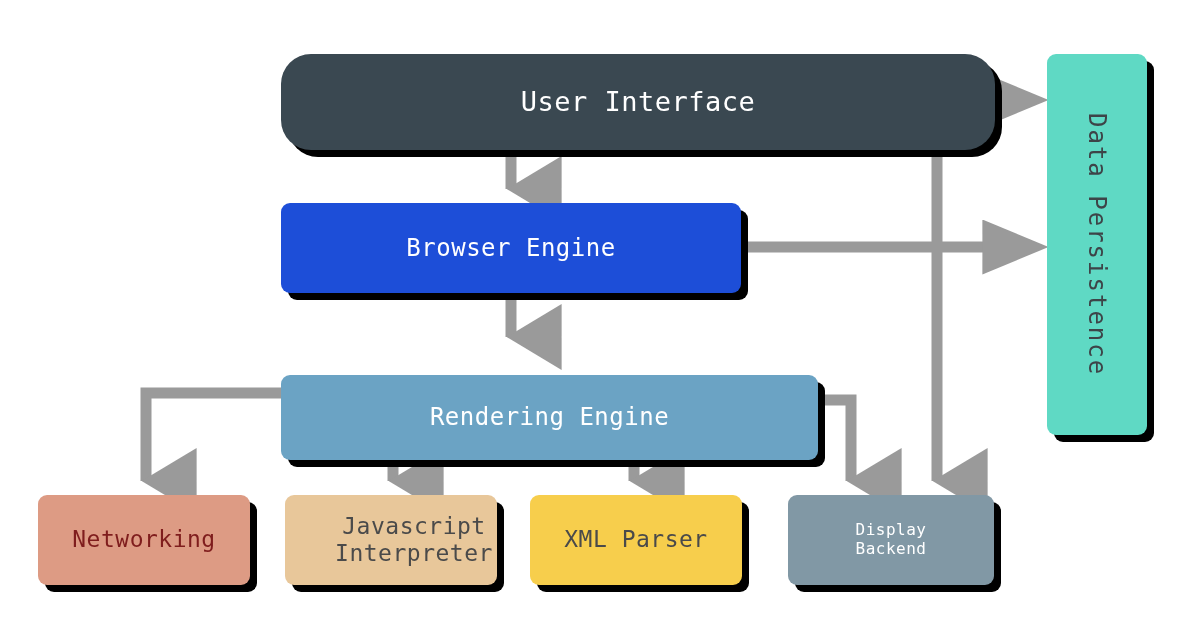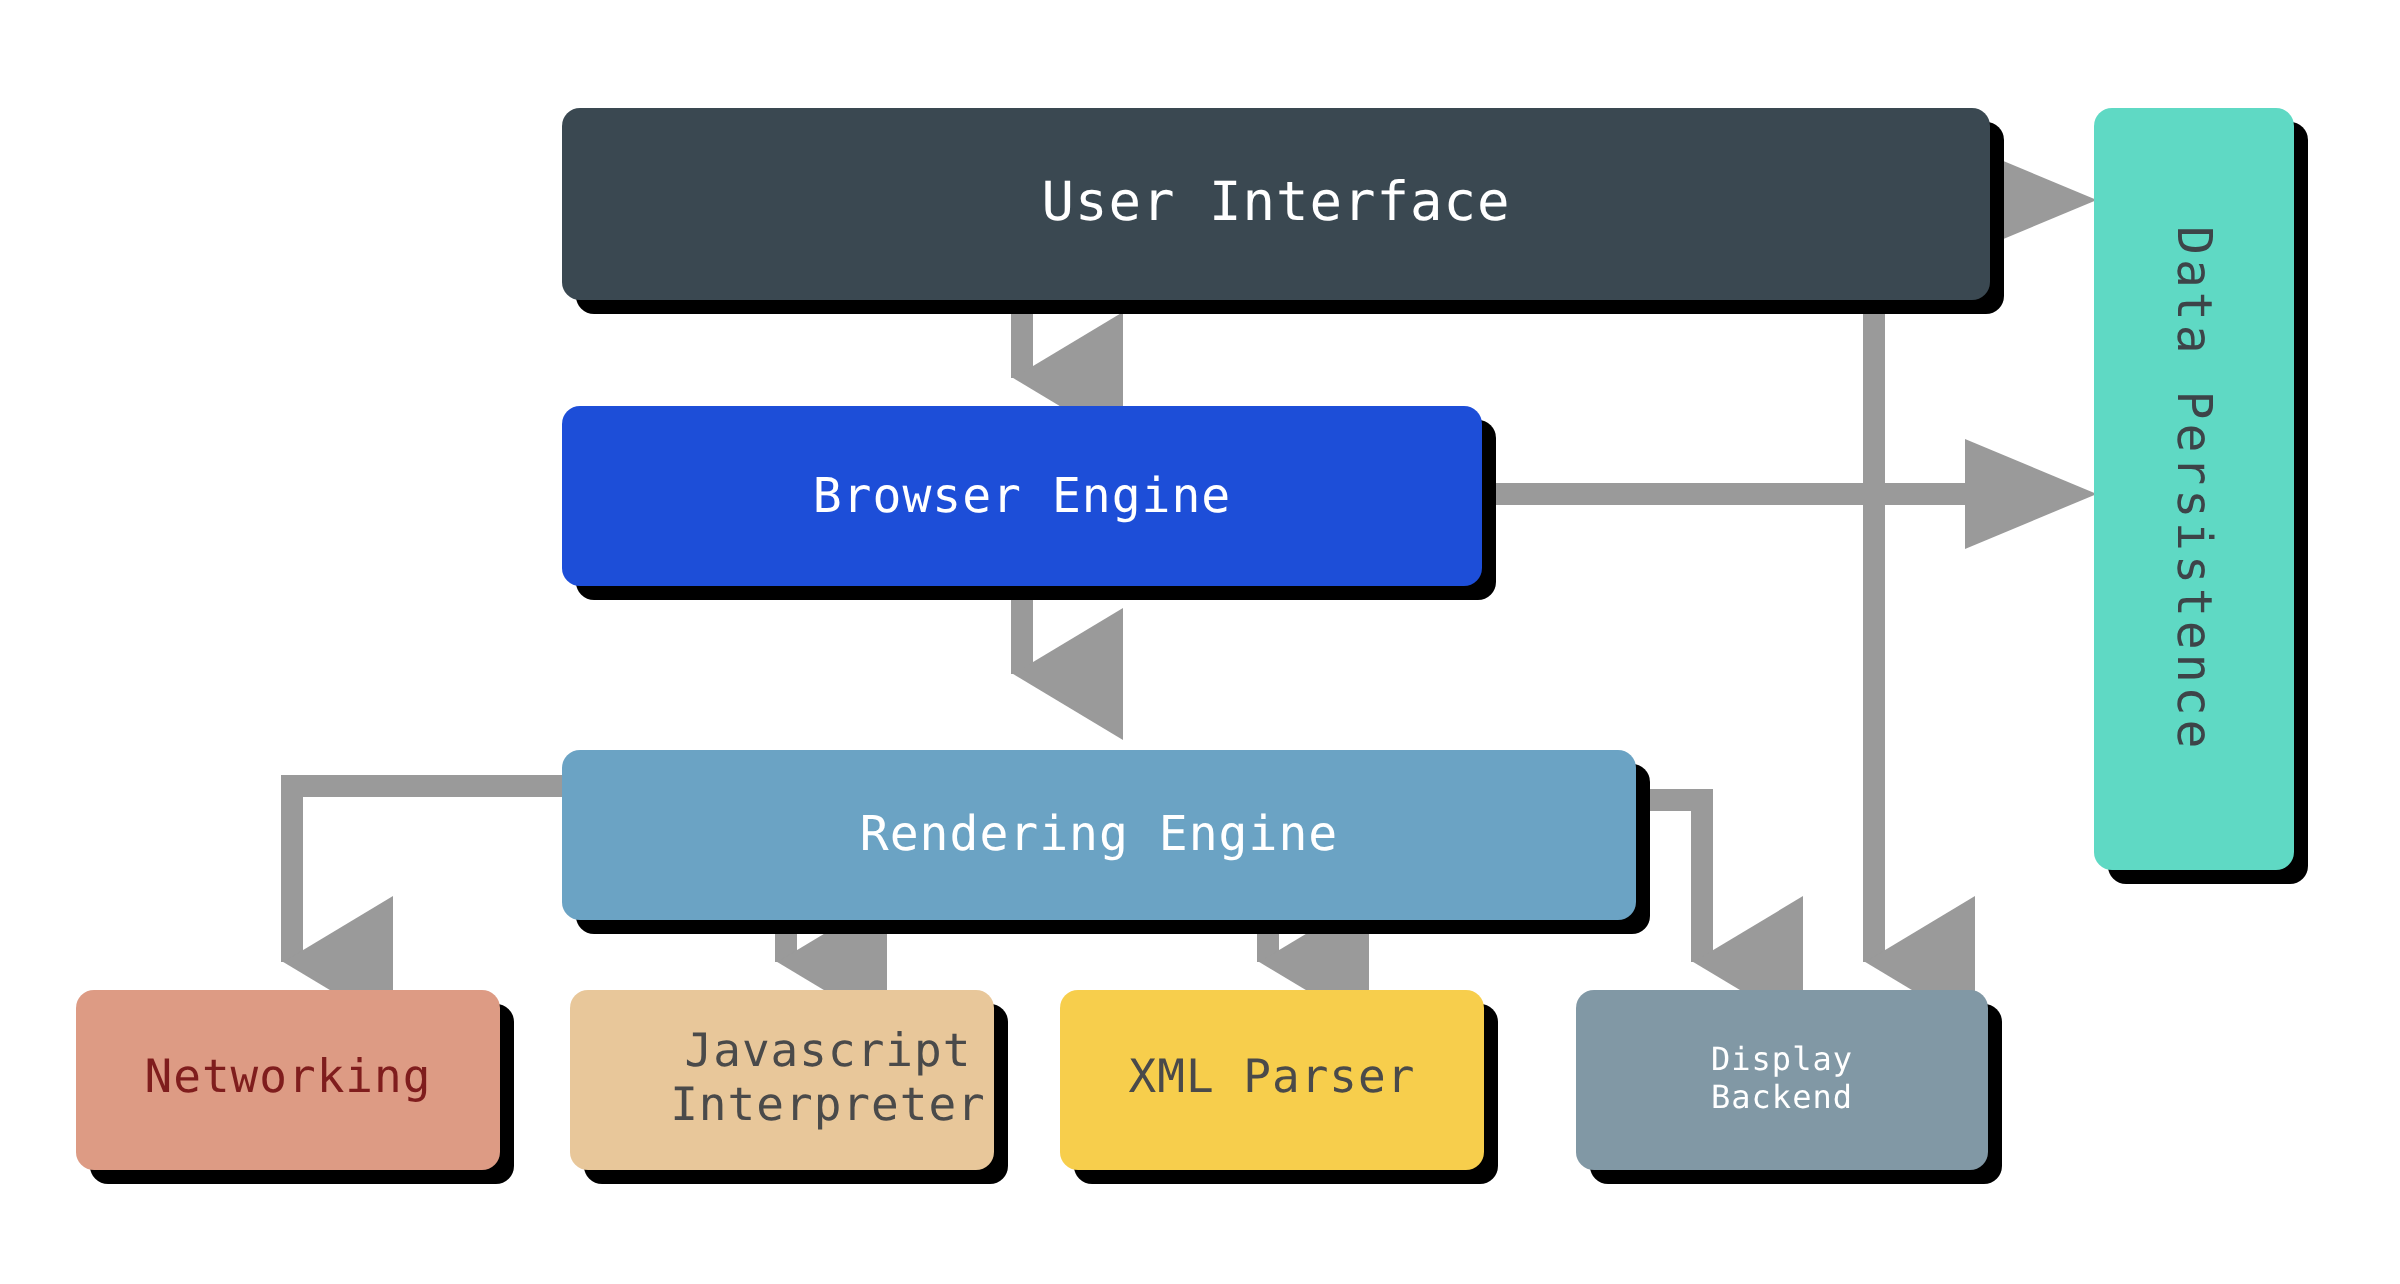--- a/index.html
+++ b/index.html
@@ -20,21 +20,21 @@
     display:flex;align-items:center;justify-content:center;
     text-align:center;
     line-height:1.18;
     box-shadow:7px 7px 0 0 #000000;
     white-space:pre-line;
     letter-spacing:0.5px;
     z-index:3;
   }
   .node span{display:block;}
 
-  #n-ui        {left:281px; top:54px;  width:714px; height:96px;  background:#3a4851; color:#ffffff; font-size:27px;}
+  #n-ui        {left:281px; top:54px;  width:714px; height:96px;  background:#3a4851; color:#ffffff; font-size:27px;border-radius:30px;}
   #n-browser   {left:281px; top:203px; width:460px; height:90px;  background:#1d4ed8; color:#ffffff; font-size:24px;}
   #n-render    {left:281px; top:351px; width:537px; height:85px;  background:#6ba3c4; color:#ffffff; font-size:24px;margin-top:24px;}
   #n-net       {left:38px;  top:495px; width:212px; height:90px;  background:#dd9b84; color:#7f1d1d; font-size:23px;}
   #n-js        {left:285px; top:495px; width:212px; height:90px;  background:#e8c79a; color:#4a4a4a; font-size:23px;padding-left:46px;}
   #n-xml       {left:530px; top:495px; width:212px; height:90px;  background:#f7ce4c; color:#4a4a4a; font-size:23px;align-items:center;}
   #n-display   {left:788px; top:495px; width:206px; height:90px;  background:#8198a5; color:#ffffff; font-size:16px;}
   #n-data      {left:1047px;top:54px;  width:100px; height:381px; background:#5fd9c4; color:#3d4448; font-size:24px;}
 
   #n-data .vtext{
     writing-mode:vertical-rl;

